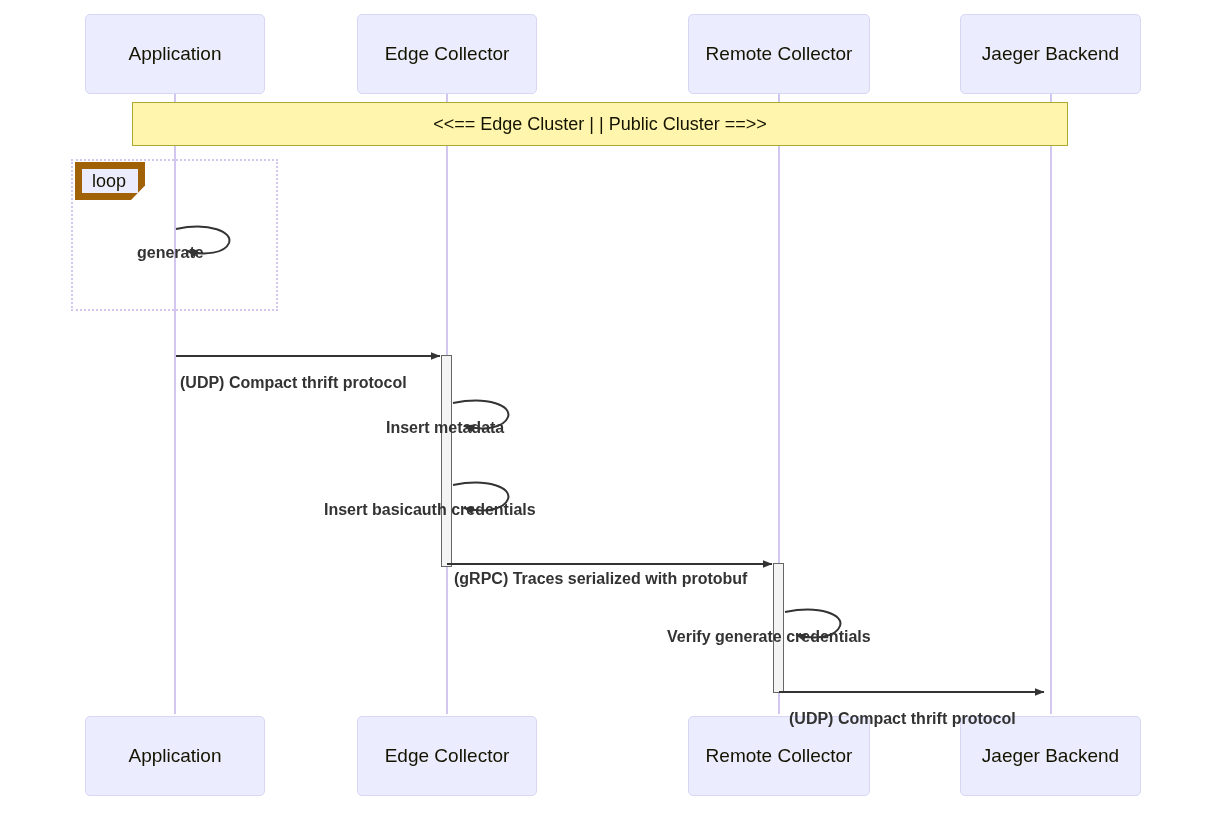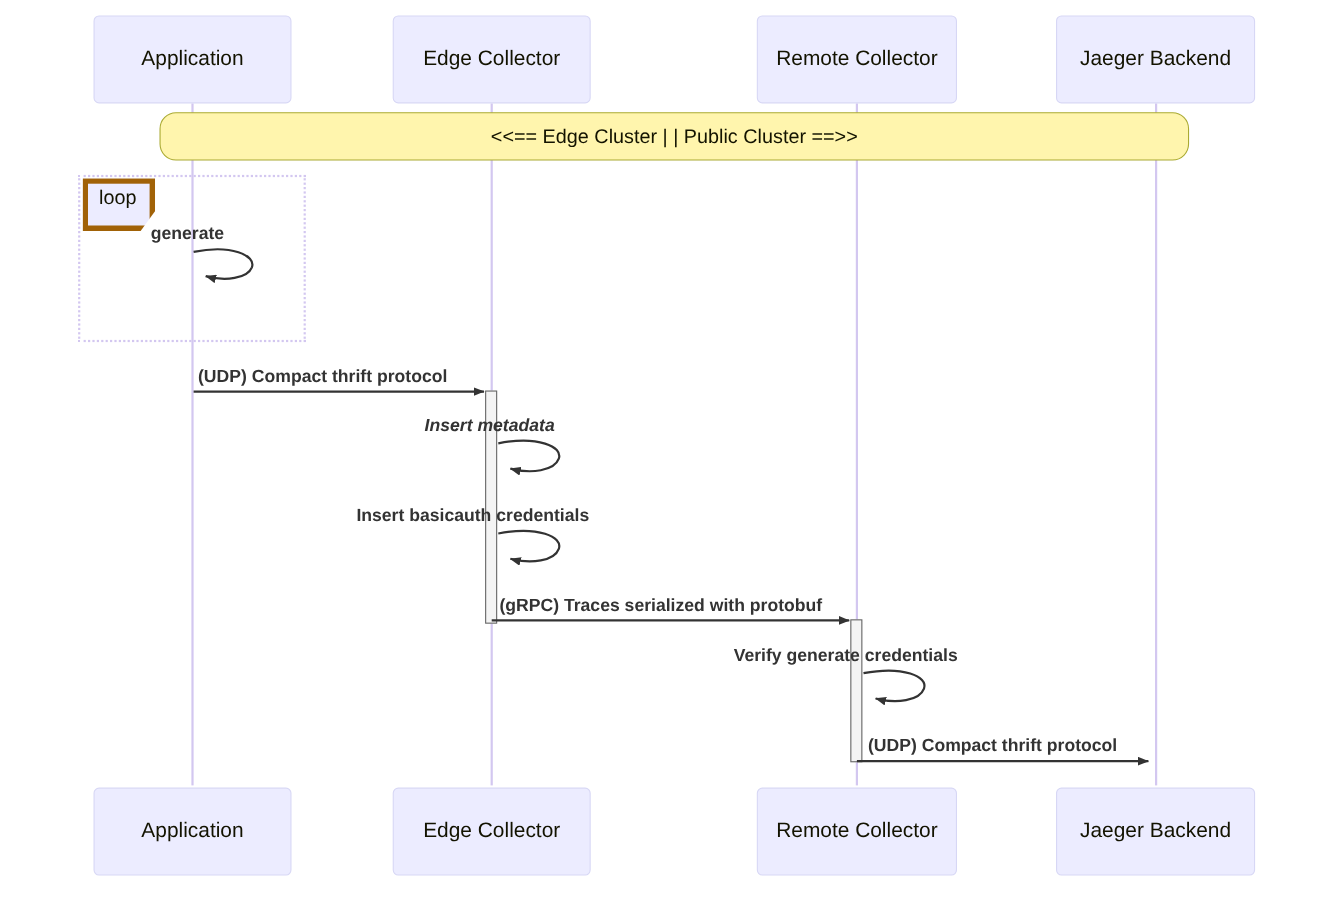--- a/index.html
+++ b/index.html
@@ -61,36 +61,37 @@
   
   .loop-box {
     position: absolute;
     border: 2px dotted #d3c7f0;
     background: transparent;
     z-index: 2;
   }
   .loop-label {
     position: absolute;
     background: #ECECFF;
-    border: 5px solid #a16207;
+    border: 7px solid #a16207;
     font-size: 18px;
     color: #131300;
-    padding: 2px 12px 15px 10px;
+    padding: 2px 12px 1px 10px;
     z-index: 7;
     clip-path: polygon(0 0, 100% 0, 100% 62%, 80% 100%, 0 100%);
   }
   
   .msg-label {
     position: absolute;
     font-size: 16px;
     font-weight: bold;
     color: #333333;
     white-space: nowrap;
     z-index: 8;
     font-family: "Liberation Sans", sans-serif;
+    margin-top: 40px;
   }
   svg.overlay {
     position: absolute;
     left: 0; top: 0;
     width: 1214px; height: 819px;
     z-index: 4;
     pointer-events: none;
   }
 </style>
 </head>
@@ -109,21 +110,21 @@
   <div class="actor-box" style="left:357px; top:14px; width:180px; height:80px;">
     <span>Edge Collector</span>
   </div>
   <div class="actor-box" style="left:688px; top:14px; width:182px; height:80px;">
     <span>Remote Collector</span>
   </div>
   <div class="actor-box" style="left:960px; top:14px; width:181px; height:80px;">
     <span>Jaeger Backend</span>
   </div>
 
-  <div class="banner" style="left:145px; top:102px; width:936px; height:44px;border-radius:15px;">
+  <div class="banner" style="left:132px; top:102px; width:936px; height:44px;">
     <span>&lt;&lt;== Edge Cluster | | Public Cluster ==&gt;&gt;</span>
   </div>
 
   <div class="loop-box" style="left:71px; top:159px; width:207px; height:152px;"></div>
   <div class="loop-label" style="left:75px; top:162px;">
     <span>loop</span>
   </div>
 
   <div class="activation" style="left:441px; top:355px; height:212px;"></div>
   <div class="activation" style="left:773px; top:563px; height:130px;"></div>
@@ -168,29 +169,29 @@
   </svg>
 
   <div class="msg-label" style="left:137px; top:204px;">
     <span>generate</span>
   </div>
 
   <div class="msg-label" style="left:180px; top:334px;">
     <span>(UDP) Compact thrift protocol</span>
   </div>
 
-  <div class="msg-label" style="left:386px; top:379px;font-style:italic;">
+  <div class="msg-label" style="left:386px; top:379px;">
     <span>Insert metadata</span>
   </div>
 
   <div class="msg-label" style="left:324px; top:461px;">
     <span>Insert basicauth credentials</span>
   </div>
 
-  <div class="msg-label" style="left:454px; top:542px;">
+  <div class="msg-label" style="left:454px; top:530px;">
     <span>(gRPC) Traces serialized with protobuf</span>
   </div>
 
   <div class="msg-label" style="left:667px; top:588px;">
     <span>Verify generate credentials</span>
   </div>
 
   <div class="msg-label" style="left:789px; top:670px;">
     <span>(UDP) Compact thrift protocol</span>
   </div>

